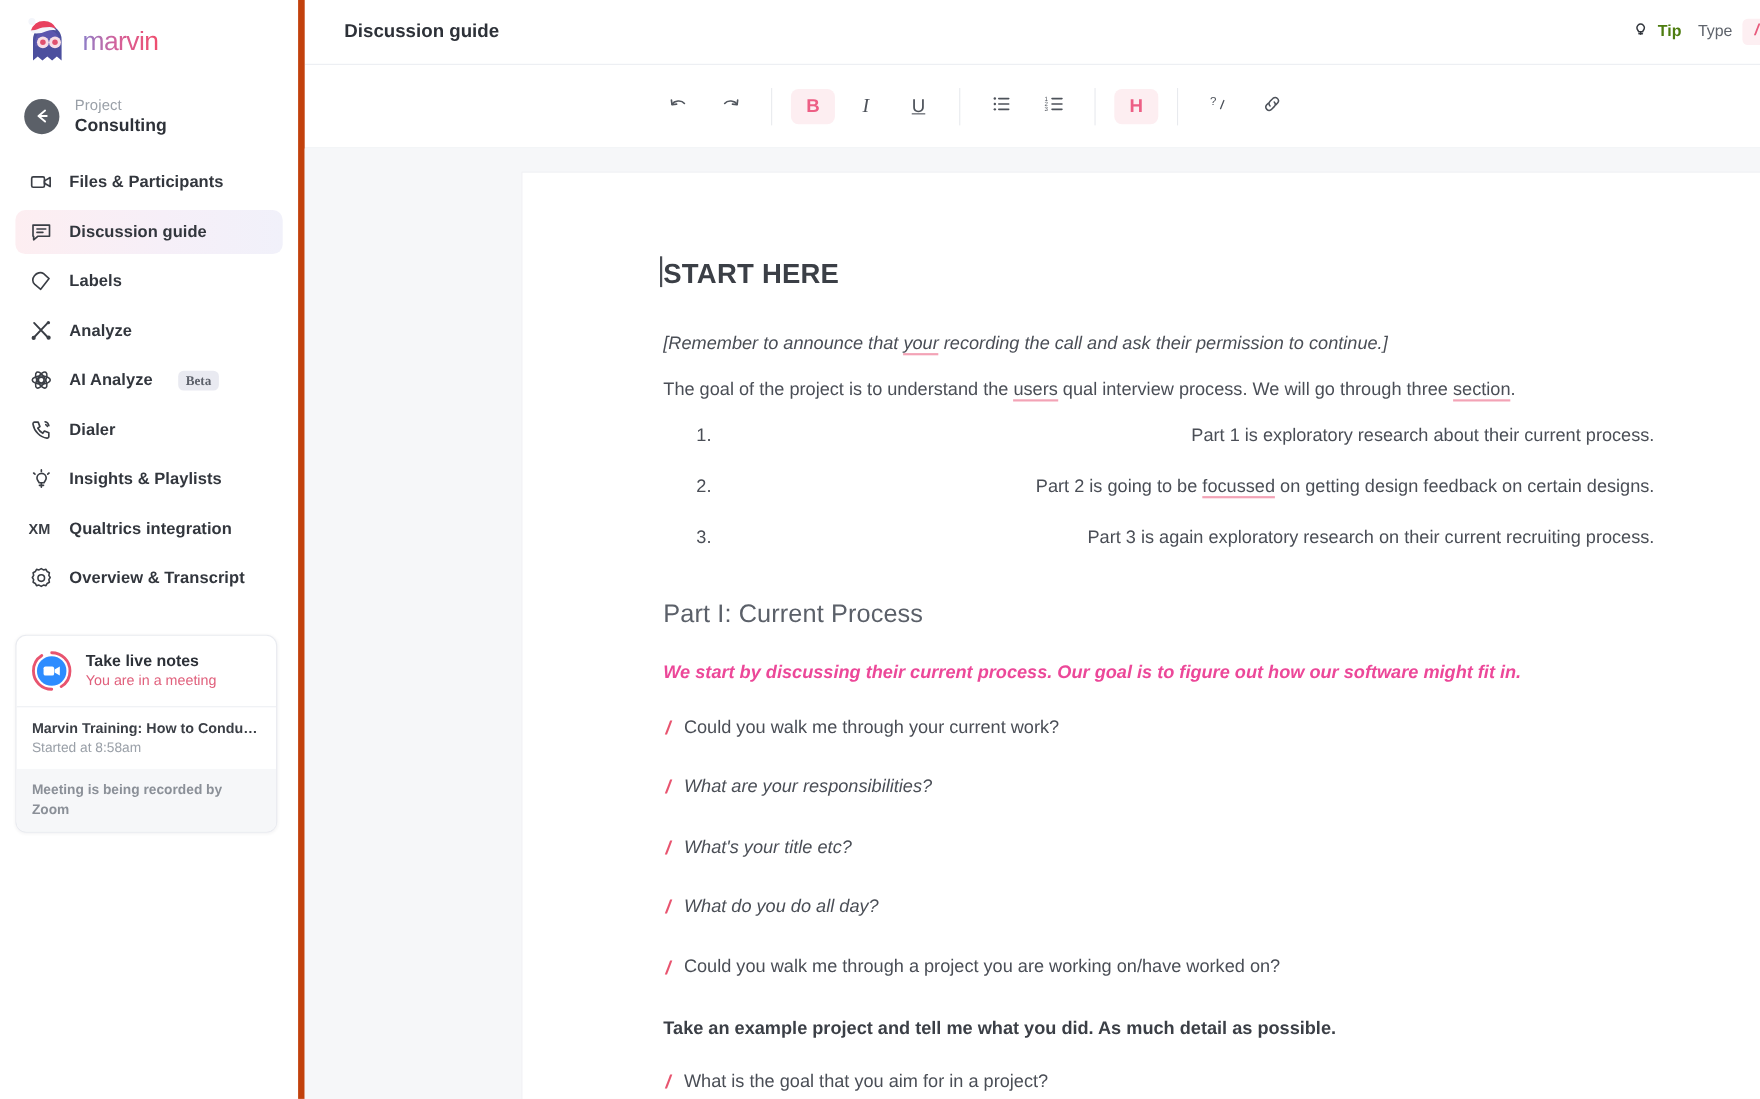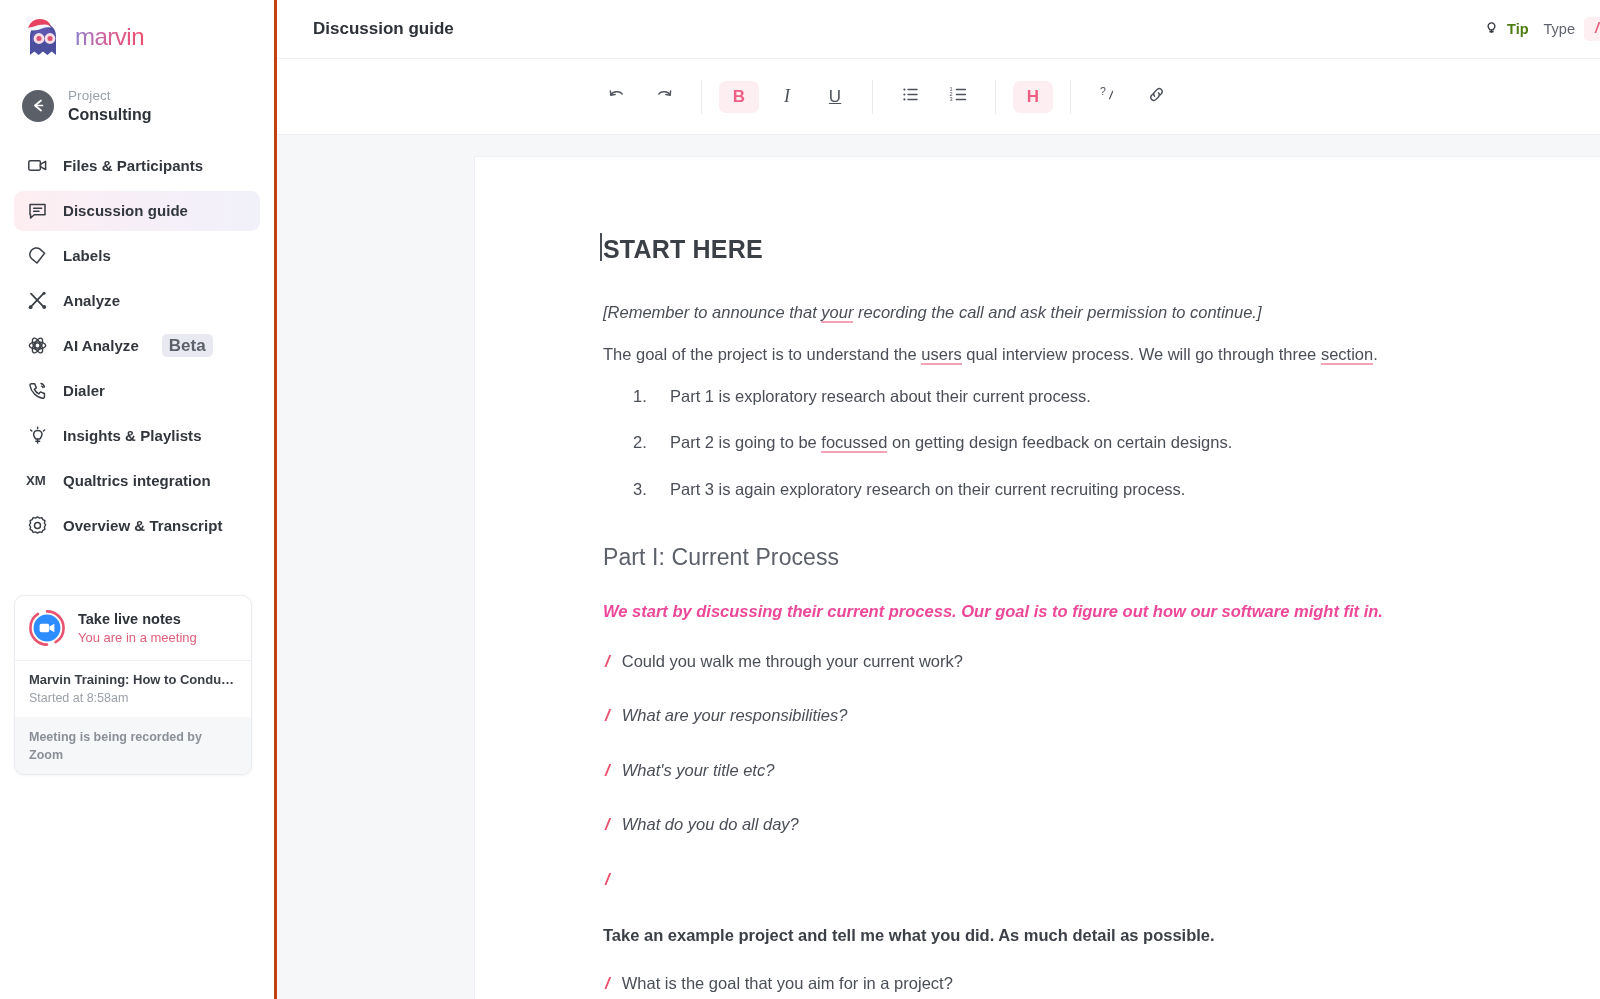--- a/index.html
+++ b/index.html
@@ -8,21 +8,21 @@
     font-family: "Liberation Sans", sans-serif;
     background: #ffffff;
     overflow: hidden;
   }
   .app { display: flex; width: 1600px; height: 999px; }
 
   
   .sidebar {
     width: 277px; height: 999px; flex: 0 0 277px;
     background: #ffffff;
-    border-right: 3px solid #c2410c;
+    border-right: 6px solid #c2410c;
     position: relative;
   }
   .logo-row {
     display: flex; align-items: center; gap: 9px;
     padding: 11px 0 0 22px; height: 62px;
   }
   .logo-mark { width: 44px; height: 44px; display:block; }
   .logo-word { height: 26px; display:block; }
 
   .project-row {
@@ -43,27 +43,27 @@
     display: flex; align-items: center; gap: 15px;
     height: 40px; padding: 0 12px; margin-bottom: 5px;
     border-radius: 9px; cursor: pointer;
   }
   .nav-item .ico { width: 22px; height: 22px; flex: 0 0 22px; display:flex; align-items:center; justify-content:center; }
   .nav-label { font-size: 15px; color: #32363d; font-weight: 600; letter-spacing: .05px; white-space: nowrap; }
   .nav-item.active {
     background: linear-gradient(90deg, #fdeef1 0%, #f6eff8 55%, #f1f1fa 100%);
   }
   .badge-beta {
-    margin-left: 8px; font-size: 17px; font-weight: 700; color: #5d616b;
-    background: #e9eaf1; border-radius: 5px; padding: 3px 7px; line-height: 1;
+    margin-left: 8px; font-size: 12px; font-weight: 700; color: #5d616b;
+    background: #e9eaf1; border-radius: 5px; padding: 3px 7px; line-height: 1; font-family: Liberation Serif, serif;
   }
 
   
   .meeting-card {
-    position: absolute; left: 14px; top: 595px; width: 238px;
+    position: absolute; left: 14px; top: 577px; width: 238px;
     background: #fff; border: 1px solid #e9ebf0; border-radius: 10px;
     box-shadow: 0 1px 3px rgba(20,25,40,.05); overflow: hidden;
   }
   .mc-top { display: flex; align-items: center; gap: 12px; padding: 13px 14px 13px 13px; }
   .zoom-ico { width: 38px; height: 38px; flex: 0 0 38px; }
   .mc-title { font-size: 14.5px; font-weight: 700; color: #2d3138; line-height: 1.2; }
   .mc-sub { font-size: 13px; color: #e0607c; margin-top: 3px; font-weight: 500; }
   .mc-div { height: 1px; background: #edeff3; }
   .mc-mid { padding: 11px 14px 12px 14px; }
   .mc-name {
@@ -124,21 +124,21 @@
   .doc-h2 {
     font-size: 23px; color: #5b6069; font-weight: 400; letter-spacing: .1px;
     margin: 42px 0 28px 0;
   }
   .doc-p { font-size: 16.5px; color: #4a4e56; line-height: 1.5; margin-bottom: 17px; }
   .doc-p.ital { font-style: italic; }
   .doc-p.boldital { font-style: italic; font-weight: 700; color: #ec4899; margin-top: 26px; margin-bottom: 26px; }
   .doc-p.bold { font-weight: 700; color: #3b3f46; margin-top: 25px; margin-bottom: 25px; }
   .sp { border-bottom: 2px solid #f3a3b6; }
 
-  .ol { list-style: none; counter-reset: li; margin: 14px 0 0 0; }
+  .ol { list-style: none; counter-reset: li; margin: 14px 0 0 0; text-align: right; }
   .ol li {
     counter-increment: li; position: relative; padding-left: 67px;
     font-size: 16.5px; color: #4a4e56; line-height: 1.5; margin-bottom: 22px;
   }
   .ol li::before {
     content: counter(li) "."; position: absolute; left: 30px; top: 0;
     color: #4a4e56; font-size: 16.5px;
   }
 
   .q-row { display: flex; align-items: flex-start; gap: 12px; margin-bottom: 30px; }
@@ -465,20 +465,21 @@
         <div class="q-row">
           <span class="q-slash">/</span>
           <span class="q-text ital">What's your title etc?</span>
         </div>
         <div class="q-row">
           <span class="q-slash">/</span>
           <span class="q-text ital">What do you do all day?</span>
         </div>
         <div class="q-row">
           <span class="q-slash">/</span>
+          <span class="q-text">Could you walk me through a project you are working on/have worked on?</span>
         </div>
 
         <p class="doc-p bold">Take an example project and tell me what you did. As much detail as possible.</p>
 
         <div class="q-row">
           <span class="q-slash">/</span>
           <span class="q-text">What is the goal that you aim for in a project?</span>
         </div>
 
       </div>

